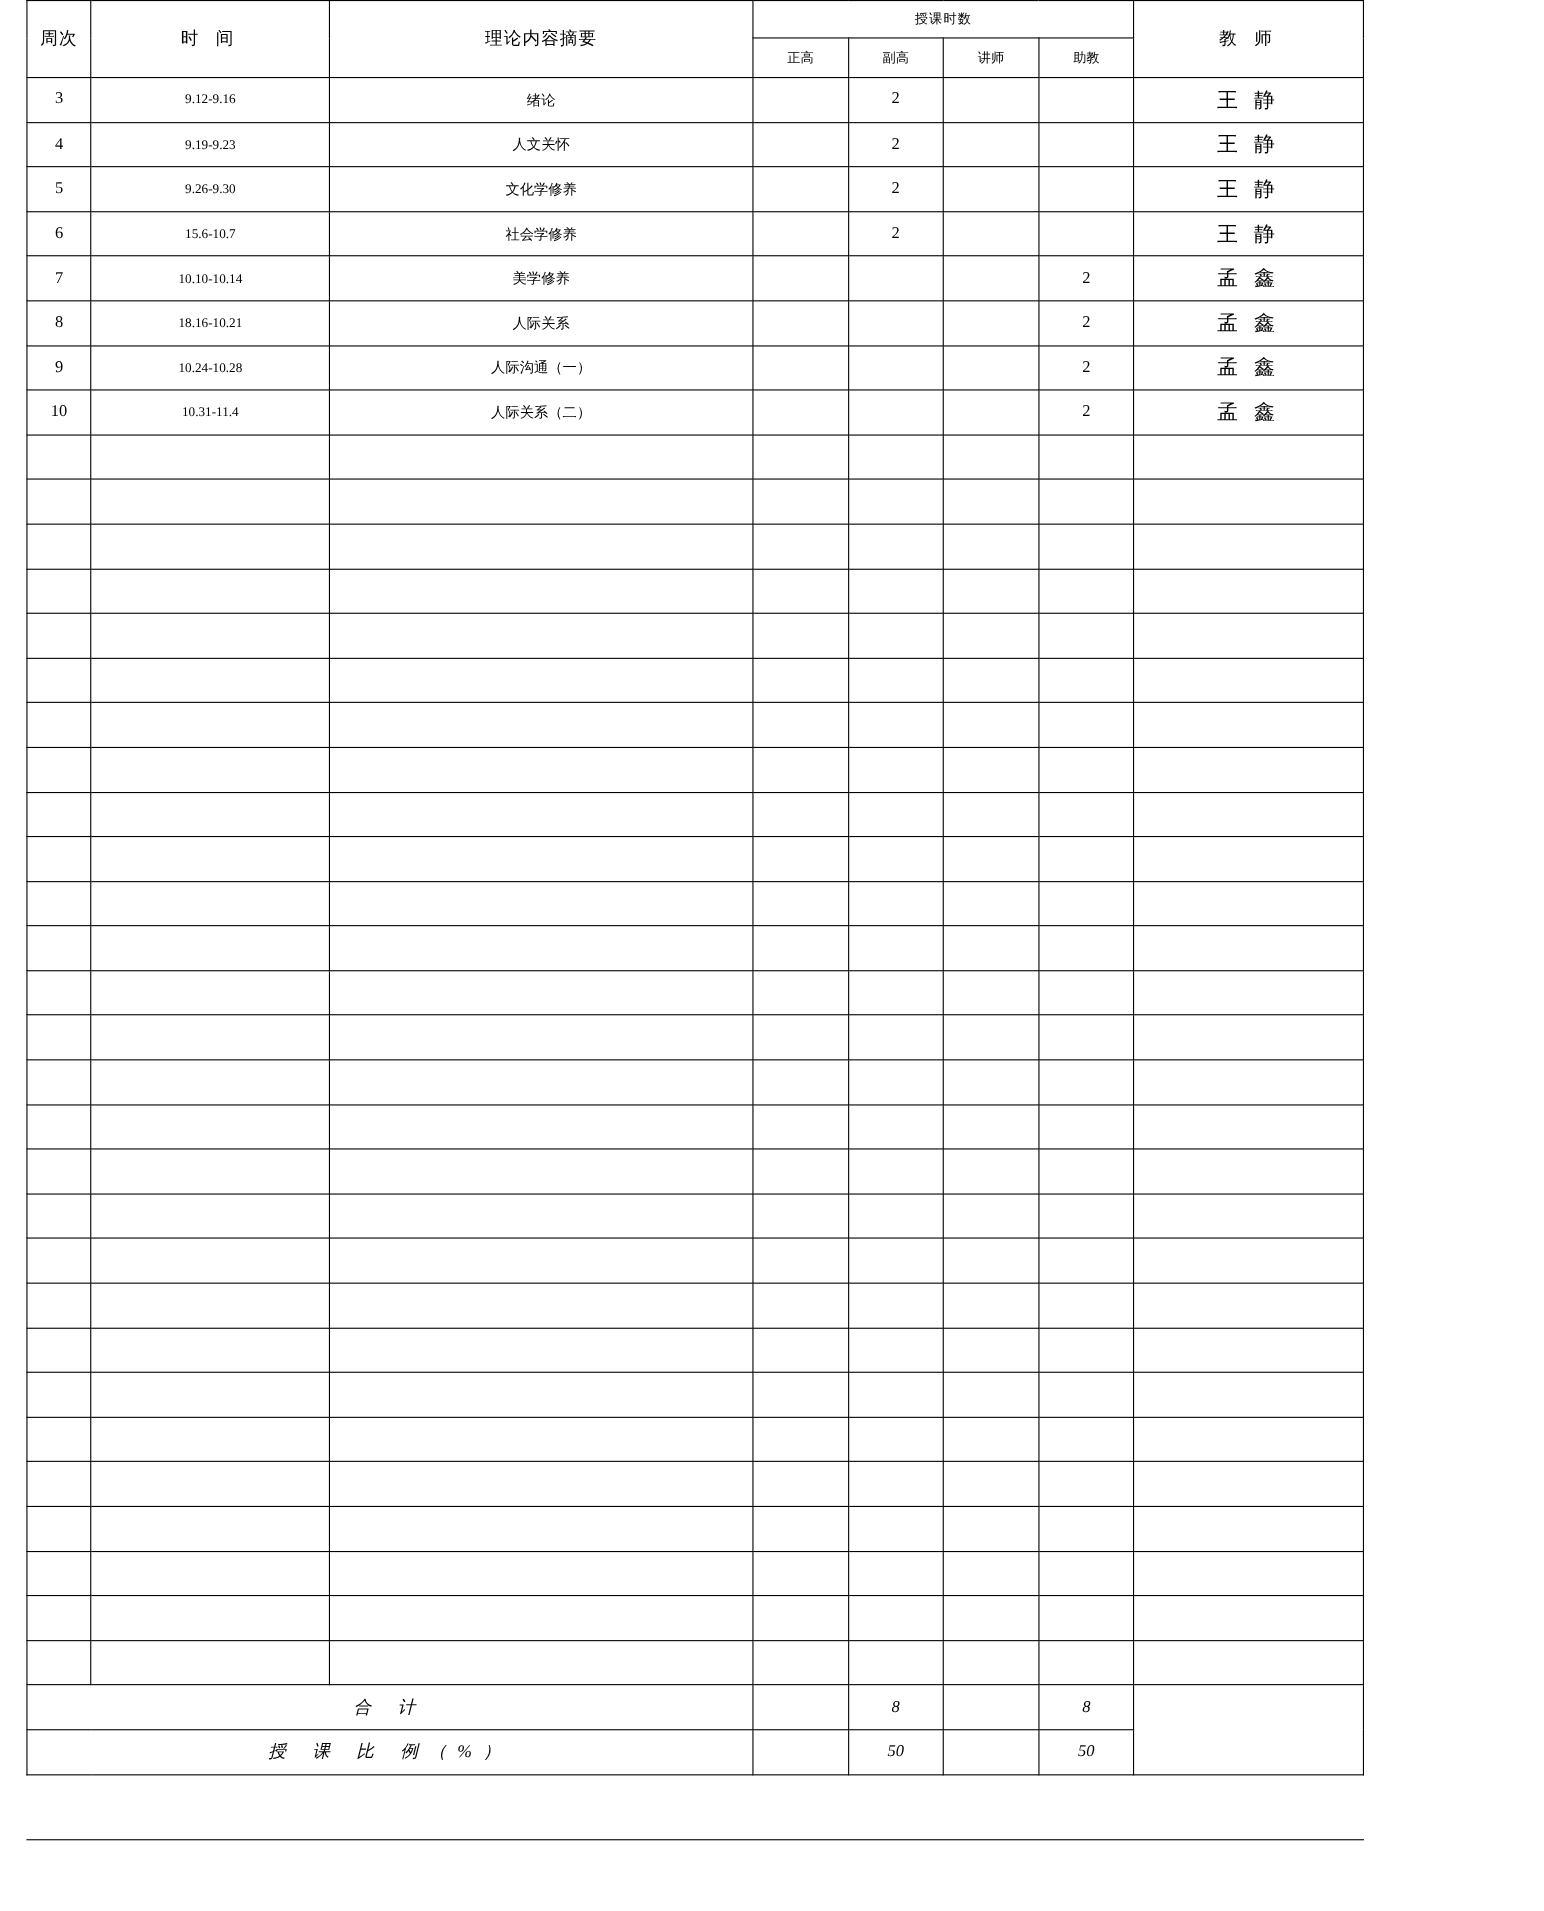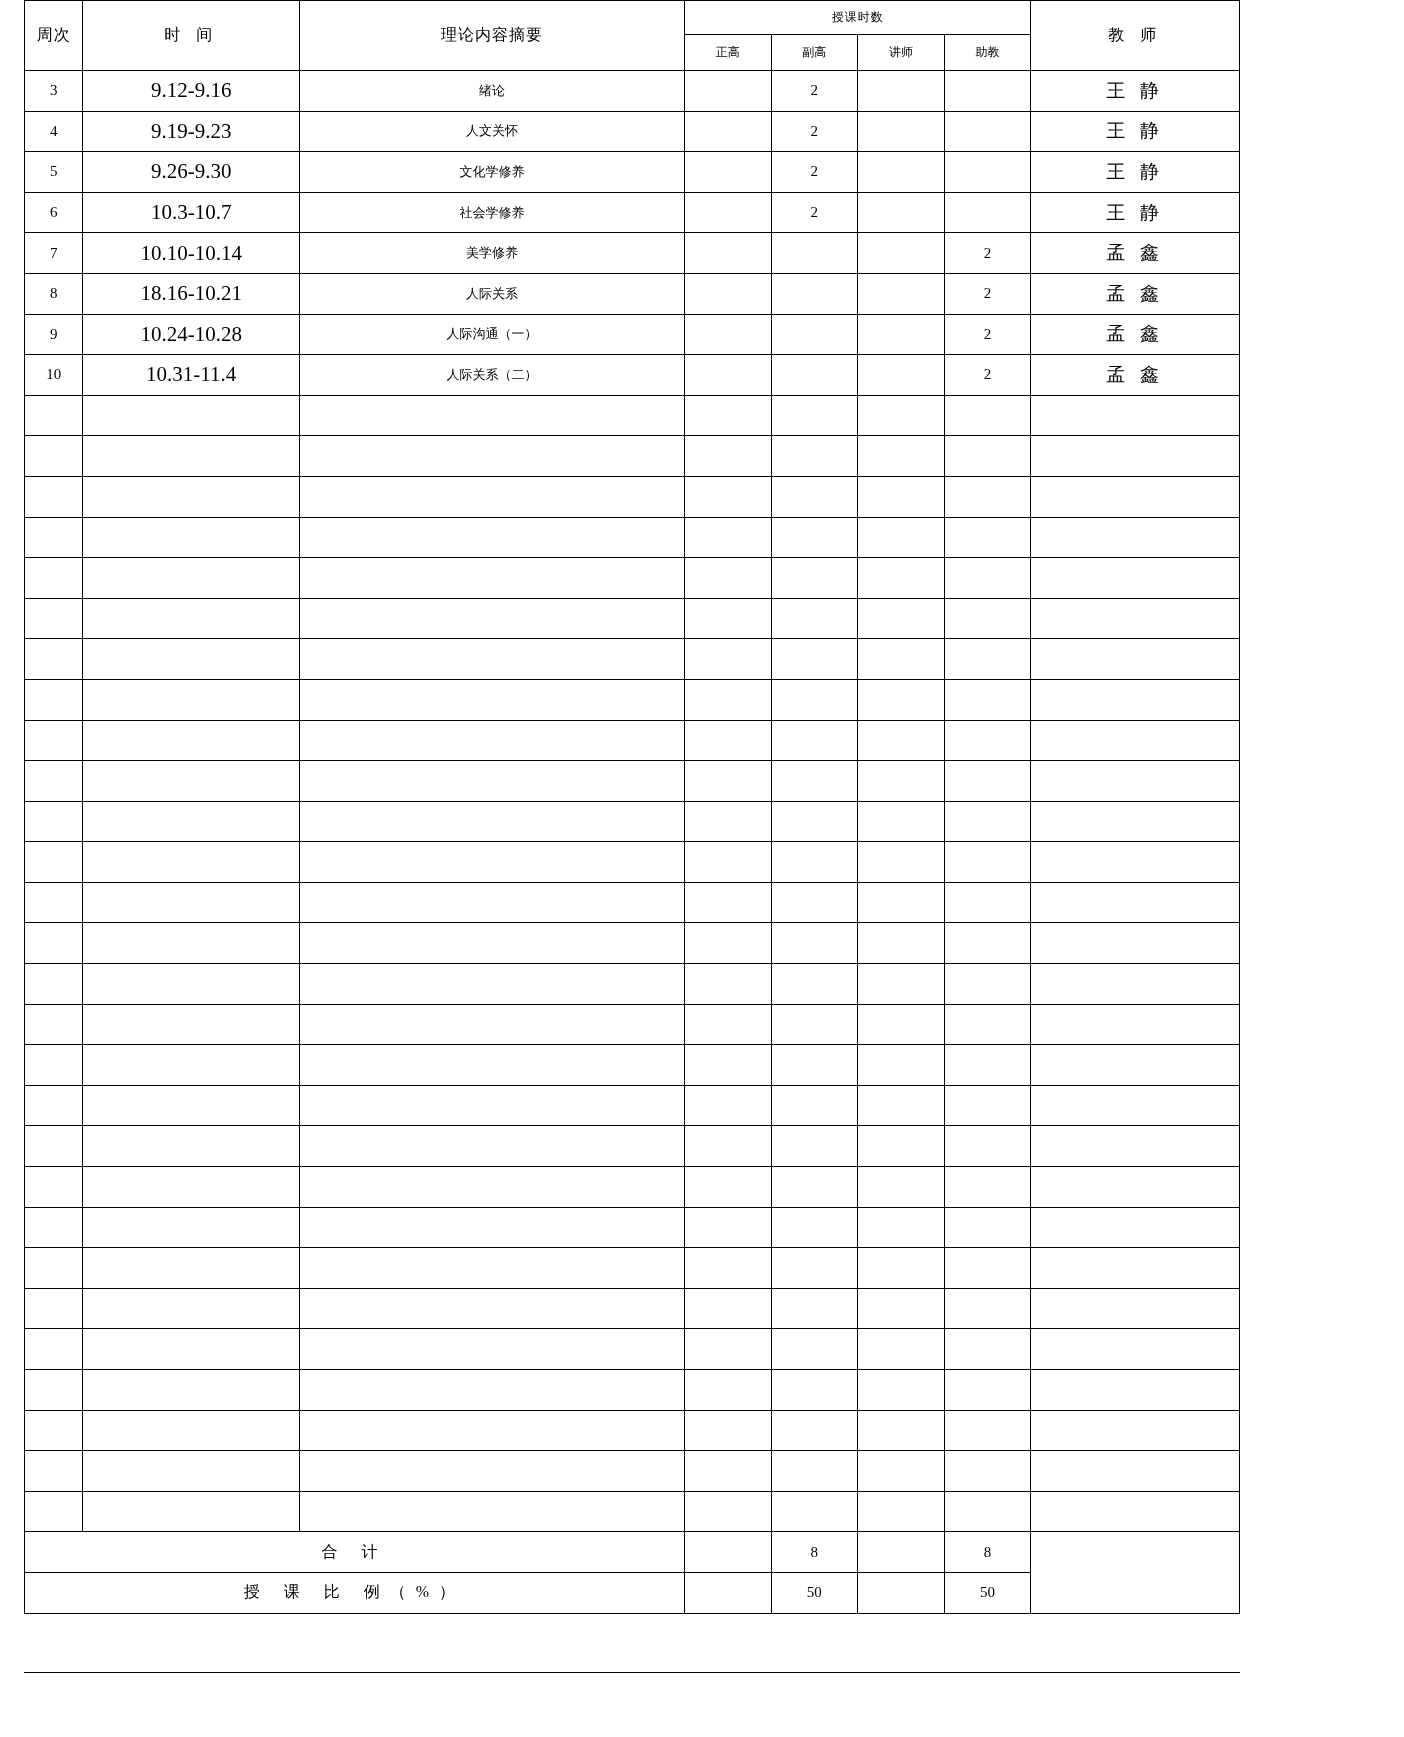--- a/index.html
+++ b/index.html
@@ -68,30 +68,30 @@
     font-weight: bold;
   }
   .hdr-spaced {
     letter-spacing: 6px;
     padding-left: 6px;
   }
   tr.data-row td { height: 39.6px; }
   tr.empty-row td { height: 39.6px; }
 
   td.cell-week { font-size: 15px; }
-  td.cell-time { font-size: 21px; font-family: "Liberation Serif", serif; }
+  td.cell-time { font-size: 12px; font-family: "Liberation Serif", serif; }
   td.cell-topic {
     text-align: left;
     padding-left: 14px;
     font-size: 13px;
   }
   td.cell-hours { font-size: 15px; }
   td.cell-teacher { font-size: 19px; letter-spacing: 5px; padding-left: 5px; }
 
-  tr.total-row td, tr.ratio-row td { height: 39.6px; }
+  tr.total-row td, tr.ratio-row td { height: 39.6px; font-style: italic; }
   td.total-label, td.ratio-label {
     font-size: 16px;
     font-weight: bold;
     letter-spacing: 10px;
     padding-left: 10px;
   }
   td.total-blank-cell {
     border: none;
     border-left: 1px solid #000000;
   }
@@ -161,21 +161,21 @@
             <td class="cell-time">9.26-9.30</td>
             <td class="cell-topic">文化学修养</td>
             <td class="cell-hours"></td>
             <td class="cell-hours">2</td>
             <td class="cell-hours"></td>
             <td class="cell-hours"></td>
             <td class="cell-teacher">王 静</td>
           </tr>
           <tr class="data-row">
             <td class="cell-week">6</td>
-            <td class="cell-time">10.3-10.7</td>
+            <td class="cell-time">15.6-10.7</td>
             <td class="cell-topic">社会学修养</td>
             <td class="cell-hours"></td>
             <td class="cell-hours">2</td>
             <td class="cell-hours"></td>
             <td class="cell-hours"></td>
             <td class="cell-teacher">王 静</td>
           </tr>
           <tr class="data-row">
             <td class="cell-week">7</td>
             <td class="cell-time">10.10-10.14</td>

